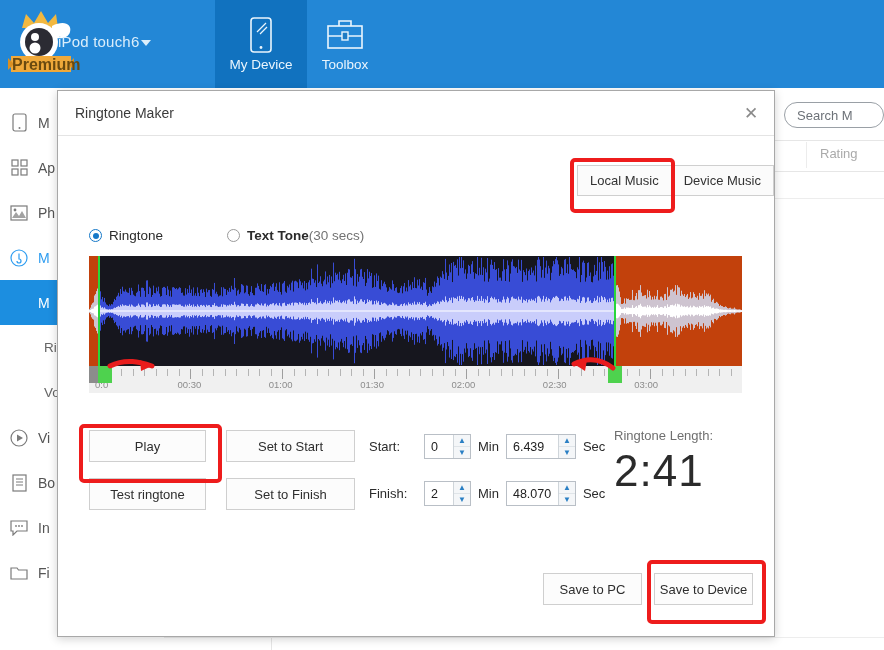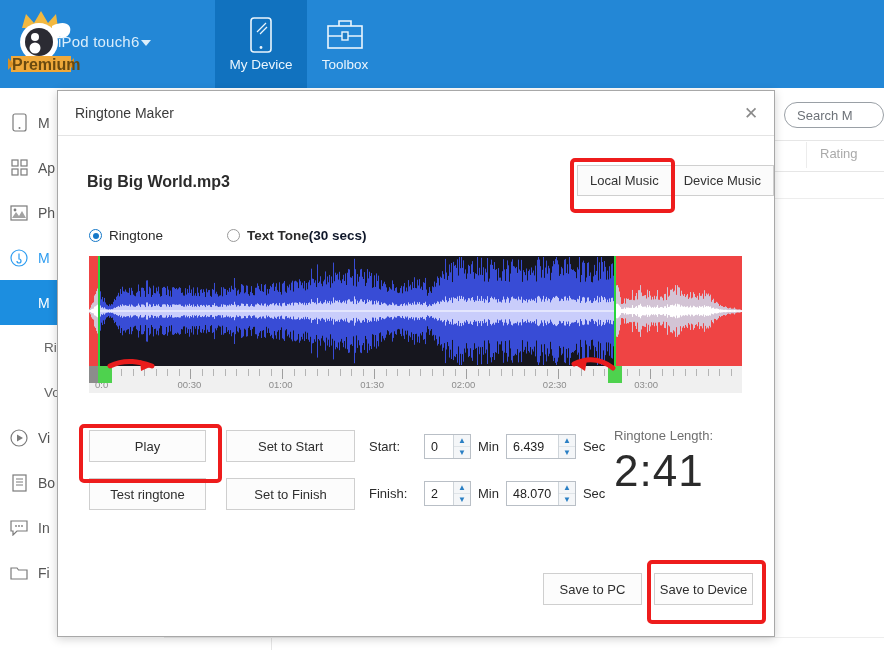--- a/index.html
+++ b/index.html
@@ -104,26 +104,26 @@
   
   #radio-row{position:absolute;left:31px;top:137px;display:flex;align-items:center;font-size:13.5px;color:#2b2b2b;}
   .radio-outer{
     width:13px;height:13px;border-radius:50%;border:1px solid #9a9a9a;background:#fff;
     display:inline-flex;align-items:center;justify-content:center;box-sizing:border-box;margin-right:7px;
   }
   .radio-outer.on{border-color:#1678c8;}
   .radio-dot{width:6px;height:6px;border-radius:50%;background:#1678c8;}
   #radio-text{margin-left:64px;display:flex;align-items:center;}
   #txt-tone-lbl{font-weight:bold;color:#2b2b2b;text-align:right;}
-  #txt-tone-sub{color:#0f172a;font-weight:bold;}
+  #txt-tone-sub{color:#737373;}
 
   
   #wave{
     position:absolute;left:31px;top:165px;width:653px;height:137px;
-    background:#ef4444;overflow:hidden;
+    background:#c2410c;overflow:hidden;
   }
   #wave-sel{position:absolute;left:9px;top:0;width:517px;height:110px;background:#16161e;}
   #wave-canvas{position:absolute;left:0;top:0;width:653px;height:110px;}
   .mark{position:absolute;top:0;width:1.5px;height:110px;background:#29d63a;}
   #ruler{position:absolute;left:0;top:110px;width:653px;height:27px;background:#f0f0f0;}
   .tick{position:absolute;top:3px;width:1px;height:7px;background:#b4b4b4;}
   .tick.major{height:10px;background:#9e9e9e;}
   .tlabel{position:absolute;top:13px;color:#8c8c8c;font-size:9.5px;transform:translateX(-50%);white-space:nowrap;}
   .handle{position:absolute;top:110px;width:14px;height:17px;background:#4ed24e;}
   #ruler-left-cap{position:absolute;left:0;top:110px;width:9px;height:17px;background:#8c8c8c;}
@@ -342,21 +342,20 @@
   <div id="bottom-vdiv"></div>
 </div>
 
 <div id="dialog">
 
   <div id="dlg-titlebar">
     <div id="dlg-title">Ringtone Maker</div>
     <div id="dlg-close">✕</div>
   </div>
 
-  <div id="song-title">Big Big World.mp3</div>
 
   <div id="src-group">
     <div class="src-btn">Local Music</div>
     <div class="src-btn">Device Music</div>
   </div>
 
   <div id="radio-row">
     <span style="display:flex;align-items:center;">
       <span class="radio-outer on">
           <span class="radio-dot"></span>

